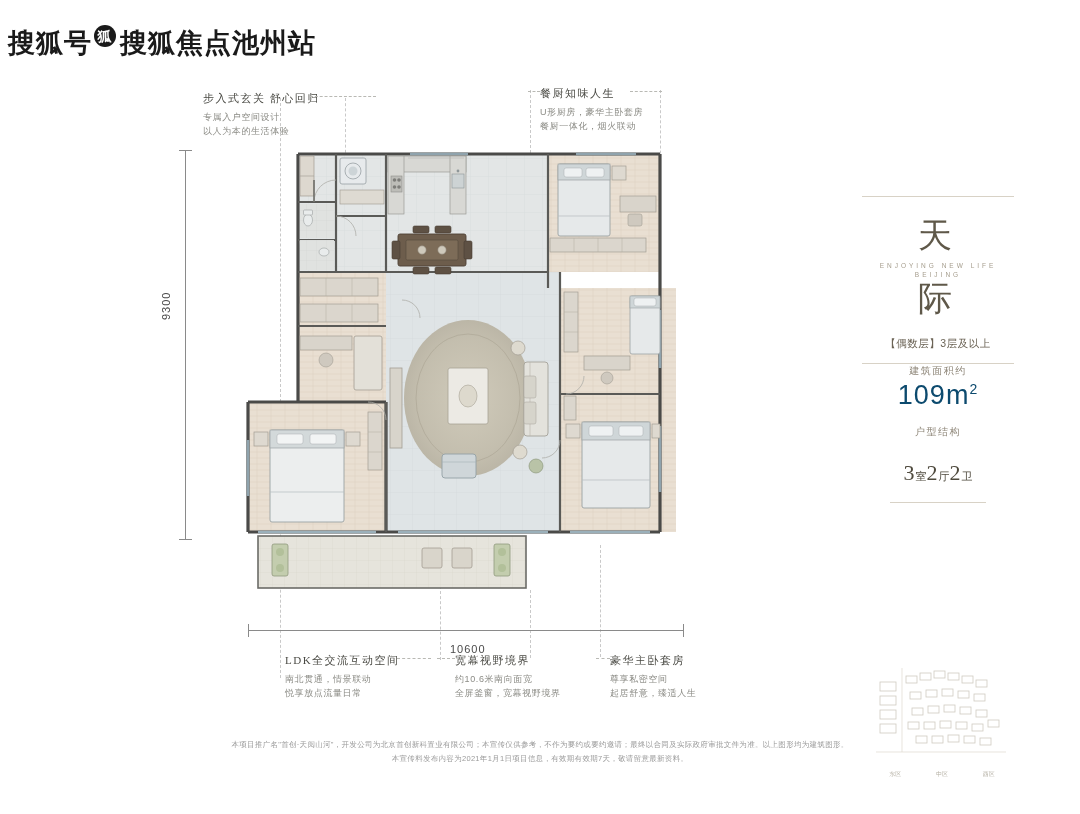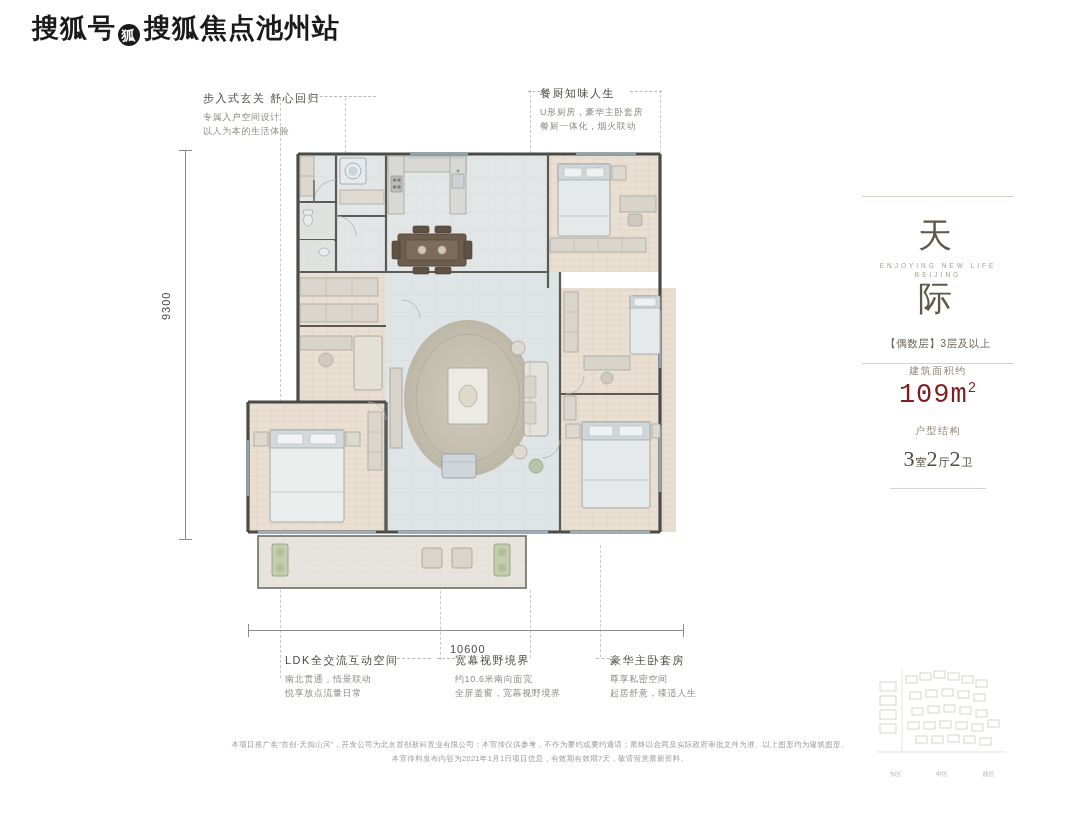--- a/index.html
+++ b/index.html
@@ -12,30 +12,29 @@
     height: 814px;
     position: relative;
     font-family: "Liberation Sans", sans-serif;
     color: #3a3a3a;
     overflow: hidden;
   }
 
   
   .watermark {
     position: absolute;
-    top: 10px;
+    top: 25px;
     left: 8px;
     display: flex;
-    align-items: flex-end;
+    align-items: flex-start;
     font-size: 27px;
     font-weight: bold;
     color: #1a1a1a;
     letter-spacing: 1px;
     white-space: nowrap;
-    margin-left: 24px;
   }
   .watermark .wm-logo {
     display: inline-block;
     width: 22px;
     height: 22px;
     border-radius: 50%;
     background: #1a1a1a;
     color: #fff;
     font-size: 14px;
     line-height: 22px;
@@ -128,20 +127,21 @@
     line-height: 1.55;
     color: #8c8c86;
     white-space: nowrap;
   }
   .callout .c-title {
     font-size: 11px;
     color: #4a4a44;
     letter-spacing: 1.5px;
     margin-bottom: 4px;
     font-weight: normal;
+    font-family: Liberation Serif, serif;
   }
   .callout .c-line { letter-spacing: 0.6px; }
 
   .callout .c-dash {
     position: absolute;
     border-top: 1px dashed #b9b9b4;
   }
 
   
   .info-panel {
@@ -191,30 +191,30 @@
     margin-top: 20px;
   }
   .area-label {
     font-size: 10px;
     color: #8d8577;
     letter-spacing: 1.5px;
     margin: 0 0 2px;
   }
   .area-value {
     font-size: 27px;
-    color: #7f1d1d;
+    color: #0c4a6e;
     letter-spacing: 1px;
-    font-family: Liberation Mono, monospace;
+    font-family: Liberation Sans, sans-serif;
   }
   .area-value sup { font-size: 14px; }
   .type-label {
     font-size: 10px;
     color: #8d8577;
     letter-spacing: 1.5px;
-    margin: 14px 0 8px;
+    margin: 14px 0 21px;
   }
   .type-value {
     font-size: 22px;
     color: #4f4a3e;
     font-family: "Liberation Serif", serif;
     letter-spacing: 1px;
   }
   .type-value small { font-size: 11px; letter-spacing: 0; }
 
   

